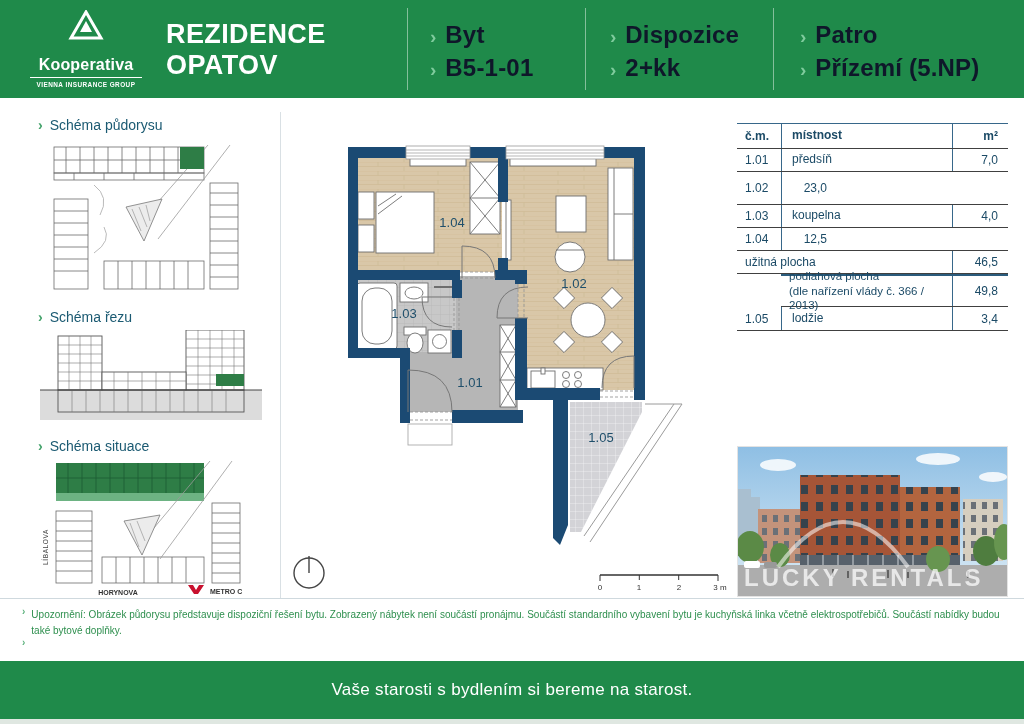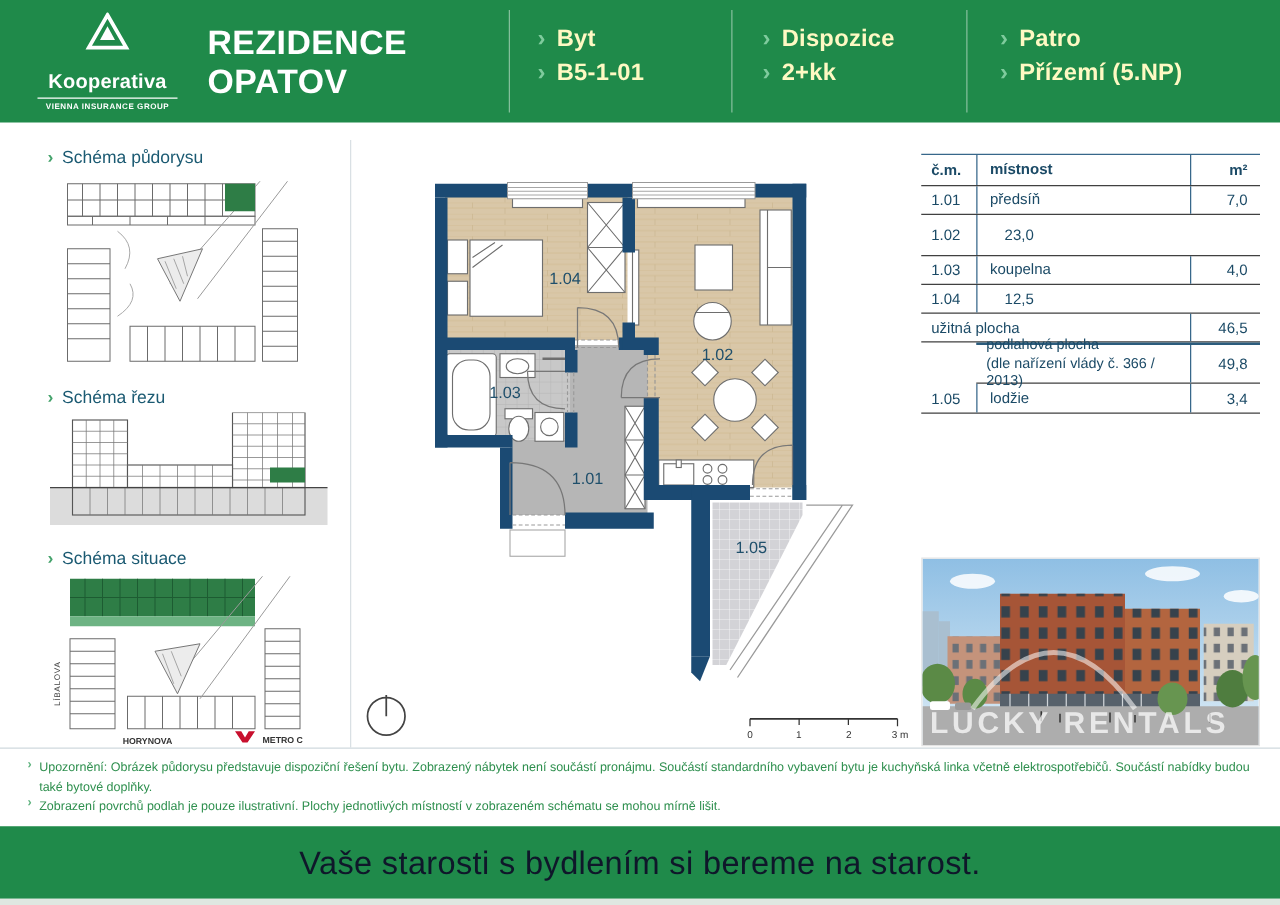--- a/index.html
+++ b/index.html
@@ -10,21 +10,21 @@
   #header { position:absolute; left:0; top:0; width:1024px; height:98px; background:#1f8a4a; }
   .hsep { position:absolute; top:8px; height:82px; width:1px; background:rgba(255,255,255,.45); }
   #logo { position:absolute; left:28px; top:10px; width:116px; text-align:center; color:#fff; }
   #logo .brand { font-size:16px; font-weight:bold; letter-spacing:.2px; margin-top:12px; }
   #logo .rule { height:1px; background:#fff; margin:3px 2px 3px 2px; }
   #logo .group { font-size:6.4px; letter-spacing:.45px; font-weight:bold; }
   #main-title { position:absolute; left:166px; top:19px; color:#fff; font-size:27px; font-weight:800; line-height:1.16; letter-spacing:.4px; }
   .hsection { position:absolute; top:21px; }
   .hrow { display:flex; align-items:baseline; margin-bottom:5px; }
   .chev { color:#7fcb9d; font-weight:bold; font-size:19px; margin-right:9px; line-height:1; }
-  .hrow .htxt { color:#fef9c3; font-size:19px; font-weight:bold; letter-spacing:.2px; }
+  .hrow .htxt { color:#0f172a; font-size:24px; font-weight:bold; letter-spacing:.2px; }
 
   
   #vsep { position:absolute; left:280px; top:112px; width:1px; height:486px; background:#d9e0e4; }
   #hsepline { position:absolute; left:0; top:598px; width:1024px; height:1px; background:#cfd9de; }
 
   
   .scheme-title { position:absolute; left:38px; display:flex; align-items:baseline; }
   .scheme-title .chev { color:#45a36c; font-size:14px; margin-right:7px; }
   .scheme-title .stxt { color:#1b5a72; font-size:14px; }
   .schemebox { position:absolute; }
@@ -43,21 +43,21 @@
   
   #photo { position:absolute; left:737px; top:446px; width:271px; height:151px; border:1px solid #e3e3e3; }
 
   
   #disclaimer { position:absolute; left:22px; top:607px; width:990px; color:#2e8f4e; font-size:10px; line-height:1.55; }
   .dline { display:flex; }
   .dline .chev { color:#5fb37f; font-size:10px; margin-right:6px; font-weight:bold; }
 
   
   #footer { position:absolute; left:0; top:661px; width:1024px; height:58px; background:#1f8a4a; display:flex; align-items:center; justify-content:center; }
-  #footer .slogan { color:#0f172a; font-size:26px; letter-spacing:.3px; }
+  #footer .slogan { color:#ffffff; font-size:17px; letter-spacing:.3px; }
   #footer-edge { position:absolute; left:0; top:719px; width:1024px; height:5px; background:#dfe7e1; }
 
   svg text { font-family:"Liberation Sans", sans-serif; }
 </style>
 </head>
 <body>
 
 <div id="page">
 
   <div id="header">
@@ -441,21 +441,20 @@
     </svg>
   </div>
 
   <div id="disclaimer">
     <div class="dline">
       <span class="chev">›</span>
       <span>Upozornění: Obrázek půdorysu představuje dispoziční řešení bytu. Zobrazený nábytek není součástí pronájmu. Součástí standardního vybavení bytu je kuchyňská linka včetně elektrospotřebičů. Součástí nabídky budou také bytové doplňky.</span>
     </div>
     <div class="dline">
       <span class="chev">›</span>
-      <span>Zobrazení povrchů podlah je pouze ilustrativní. Plochy jednotlivých místností v zobrazeném schématu se mohou mírně lišit.</span>
     </div>
   </div>
 
   <div id="footer">
     <div class="slogan">Vaše starosti s bydlením si bereme na starost.</div>
   </div>
   <div id="footer-edge"></div>
 
 </div>
 

